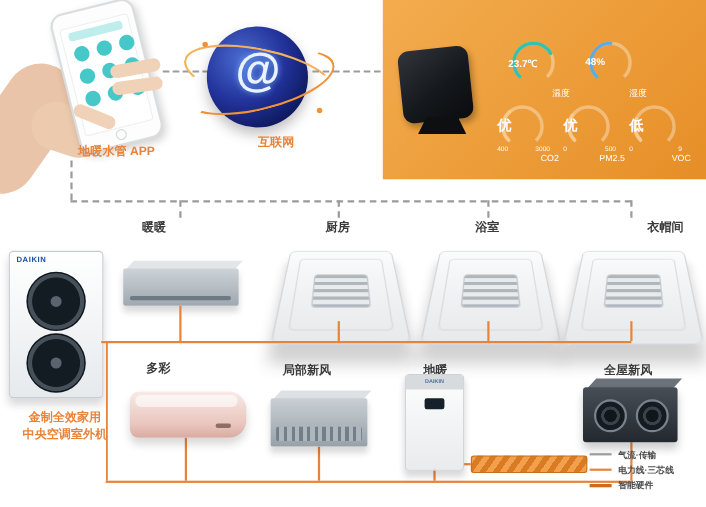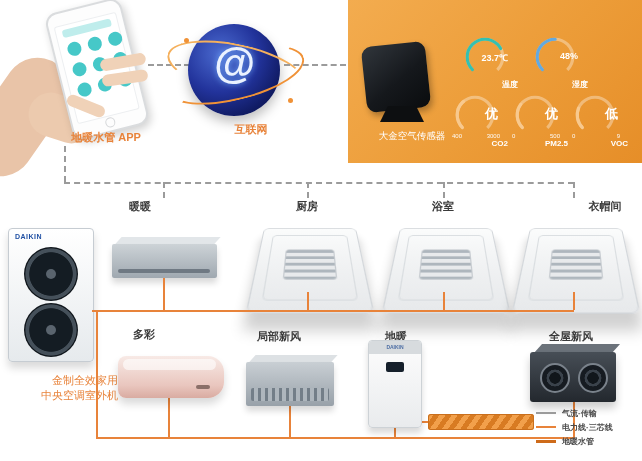--- a/index.html
+++ b/index.html
@@ -41,34 +41,34 @@
   .panel{position:absolute;left:348px;top:0;width:294px;height:163px;background:linear-gradient(135deg,#F3AC4F 0%,#EC9C38 55%,#E68E28 100%);}
   .panel-title{position:absolute;top:8px;left:0;width:100%;text-align:center;color:#FFFFFF;font-size:15px;font-weight:bold;letter-spacing:3px;}
   .sensor-body{position:absolute;left:16px;top:44px;width:64px;height:66px;border-radius:10px;transform:rotate(-6deg);
                background:linear-gradient(145deg,#31363C 0%,#15181C 55%,#0A0C0E 100%);box-shadow:2px 4px 6px rgba(0,0,0,.3);}
   .sensor-stand{position:absolute;left:32px;top:106px;width:44px;height:16px;background:#0D0F11;clip-path:polygon(18% 0,82% 0,100% 100%,0 100%);}
   .sensor-label{position:absolute;left:6px;top:130px;width:116px;text-align:center;color:#FFFFFF;font-size:9.5px;}
 
   
   .gauge{position:absolute;width:50px;height:58px;}
   .gauge svg{position:absolute;left:0;top:0;}
-  .g-value{position:absolute;top:17px;left:0;width:46px;text-align:right;color:#FFFFFF;font-size:9px;font-weight:bold;}
+  .g-value{position:absolute;top:17px;left:0;width:46px;text-align:left;color:#FFFFFF;font-size:9px;font-weight:bold;}
   .g-value.big{font-size:13px;top:13px;}
-  .g-label{position:absolute;bottom:2px;right:-6px;color:#FFFFFF;font-size:8px;font-weight:bold;}
+  .g-label{position:absolute;bottom:2px;right:-6px;color:#FFFFFF;font-size:8px;font-weight:normal;}
   .g-min{position:absolute;bottom:11px;left:0;color:rgba(255,255,255,.95);font-size:6px;}
   .g-max{position:absolute;bottom:11px;right:2px;color:rgba(255,255,255,.95);font-size:6px;}
 
   
   .outdoor{position:absolute;left:8px;top:228px;width:84px;height:132px;background:linear-gradient(#FFFFFF,#E6EAED);
            border:1px solid #C6CCD2;border-radius:4px;box-shadow:0 6px 8px rgba(0,0,0,.15);}
   .od-brand{position:absolute;top:4px;left:6px;font-size:7px;font-weight:bold;color:#1F4FA3;letter-spacing:.5px;}
   .od-fan{position:absolute;left:15px;width:54px;height:54px;border-radius:50%;
           background:radial-gradient(circle,#3A4650 0 10%,#141C23 12% 56%,#45505A 58% 66%,#10161C 68% 100%);}
   .od-fan::after{content:'';position:absolute;left:50%;top:50%;width:10px;height:10px;transform:translate(-50%,-50%);background:#5A646E;border-radius:50%;}
-  .outdoor-label{position:absolute;left:0;top:373px;width:118px;text-align:right;color:#E8833A;font-weight:normal;font-size:11px;line-height:15px;}
+  .outdoor-label{position:absolute;left:0;top:373px;width:118px;text-align:center;color:#E8833A;font-weight:bold;font-size:11px;line-height:15px;}
 
   
   .unit-duct{position:absolute;width:105px;height:34px;}
   .duct-top{position:absolute;left:6px;top:-7px;width:99px;height:8px;background:#E2E6E9;transform:skewX(-42deg);}
   .duct-front{position:absolute;left:0;top:0;width:100%;height:100%;background:linear-gradient(#CDD3D7,#9FA8B0);border-radius:2px;box-shadow:0 5px 6px rgba(0,0,0,.15);}
   .duct-slot{position:absolute;left:6px;bottom:5px;width:92px;height:4px;background:#6F7983;border-radius:2px;}
 
   
   .cassette{position:absolute;width:90px;height:64px;}
   .cas-panel{position:absolute;left:0;top:0;width:90px;height:86px;background:linear-gradient(#FBFCFC,#E7E9EB);
@@ -152,21 +152,20 @@
   <div class="globe-ring ring2"></div>
   <div class="spark" style="left:184px;top:38px;"></div>
   <div class="spark" style="left:288px;top:98px;"></div>
   <div class="lbl-orange" style="left:216px;top:122px;width:70px;">互联网</div>
   <div class="dash-h" style="left:284px;top:64px;width:62px;"></div>
 
   <div class="panel">
 
     <div class="sensor-body"></div>
     <div class="sensor-stand"></div>
-    <div class="sensor-label">大金空气传感器</div>
 
     <div class="gauge" style="left:114px;top:34px;">
       <svg viewBox="0 0 44 44" width="46" height="46">
         <circle cx="22" cy="22" r="17" fill="none" stroke="rgba(255,255,255,.35)" stroke-width="3" stroke-dasharray="80 107" transform="rotate(135 22 22)"></circle>
         <circle cx="22" cy="22" r="17" fill="none" stroke-width="3" stroke-linecap="round" stroke-dasharray="58 107" transform="rotate(135 22 22)" stroke="#35C0B0"></circle>
       </svg>
       <div class="g-value">23.7℃</div>
       <div class="g-min"></div>
       <div class="g-max"></div>
       <div class="g-label">温度</div>
@@ -304,17 +303,17 @@
     <div class="legend-row">
       <div class="legend-line" style="border-top:2px solid #9B9B9B;"></div>
       <div class="legend-text">气流·传输</div>
     </div>
     <div class="legend-row">
       <div class="legend-line" style="border-top:2px solid #E8833A;"></div>
       <div class="legend-text">电力线·三芯线</div>
     </div>
     <div class="legend-row">
       <div class="legend-line" style="border-top:3px solid #CE6B1A;"></div>
-      <div class="legend-text">地暖水管</div>
+      <div class="legend-text">智能硬件</div>
     </div>
   </div>
 
 </div>
 
 </body></html>

